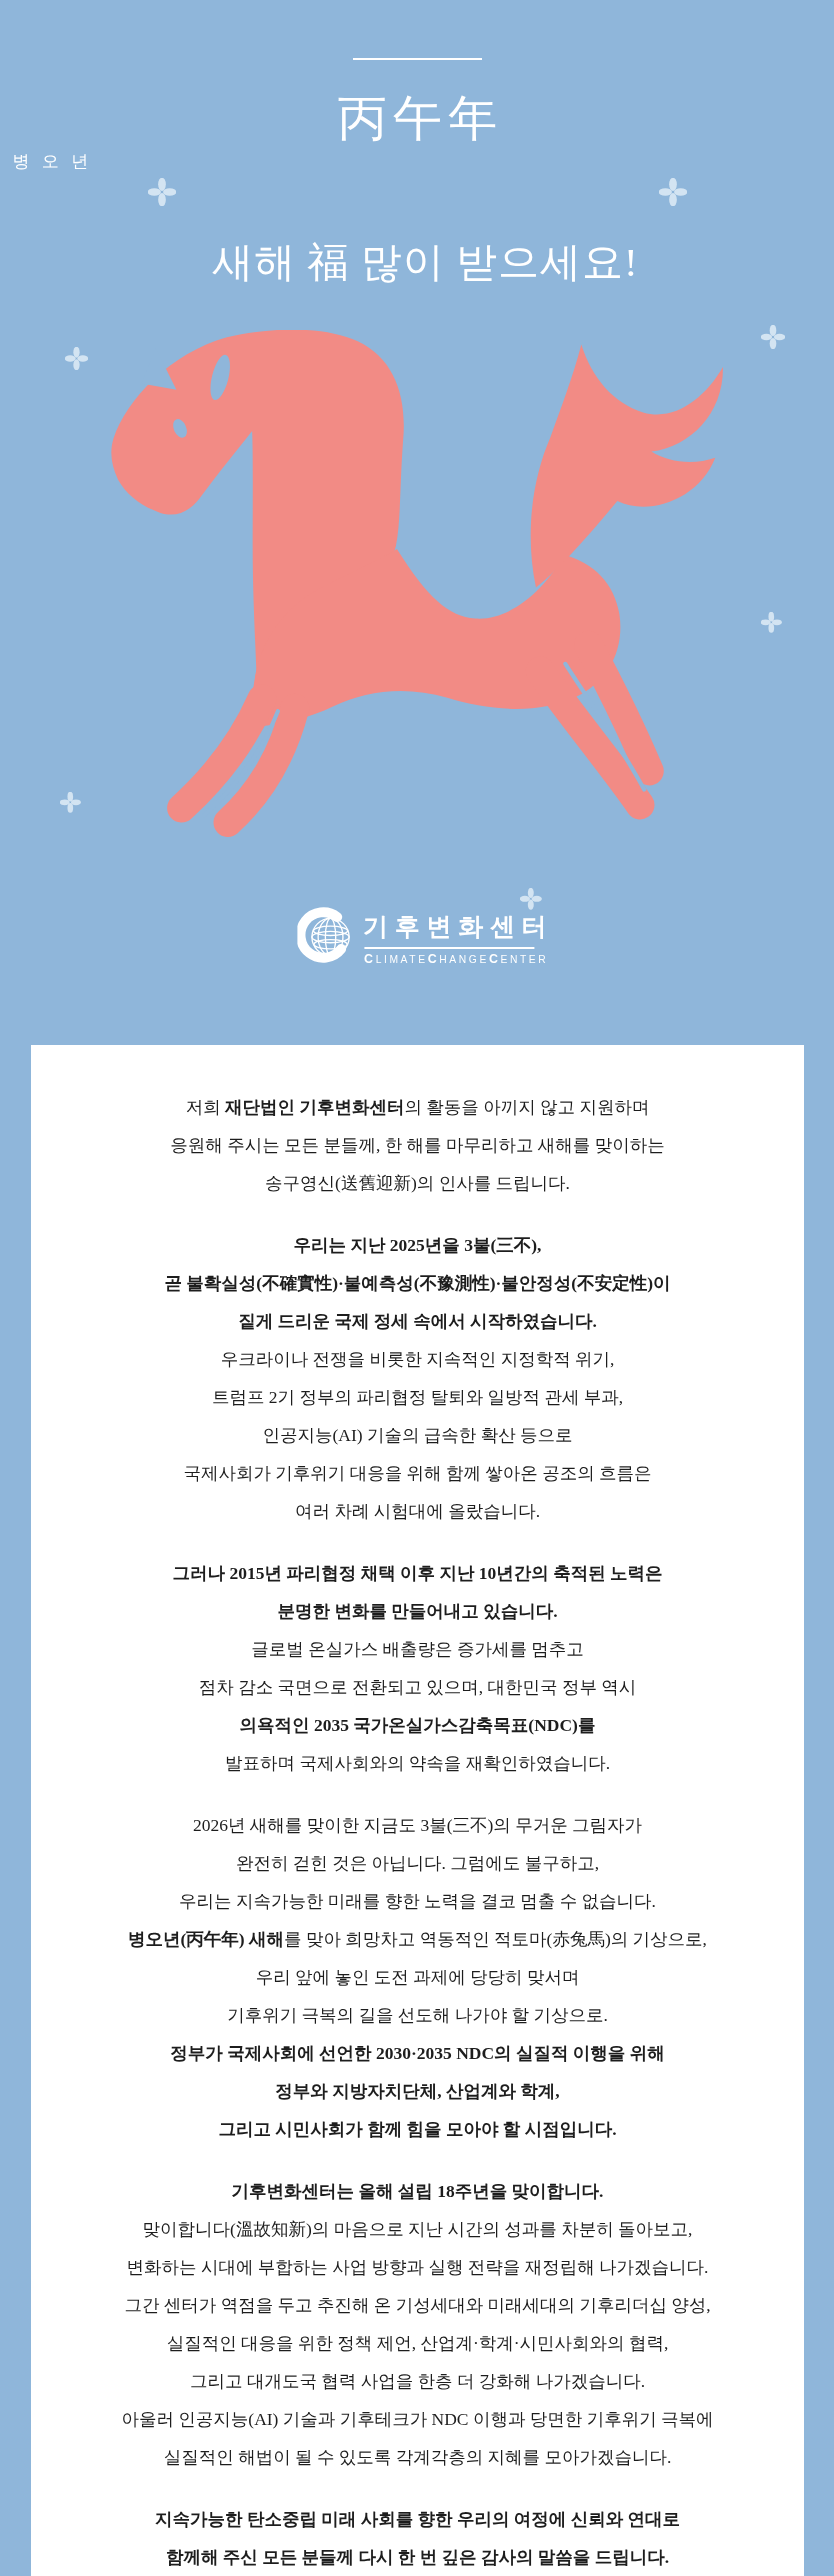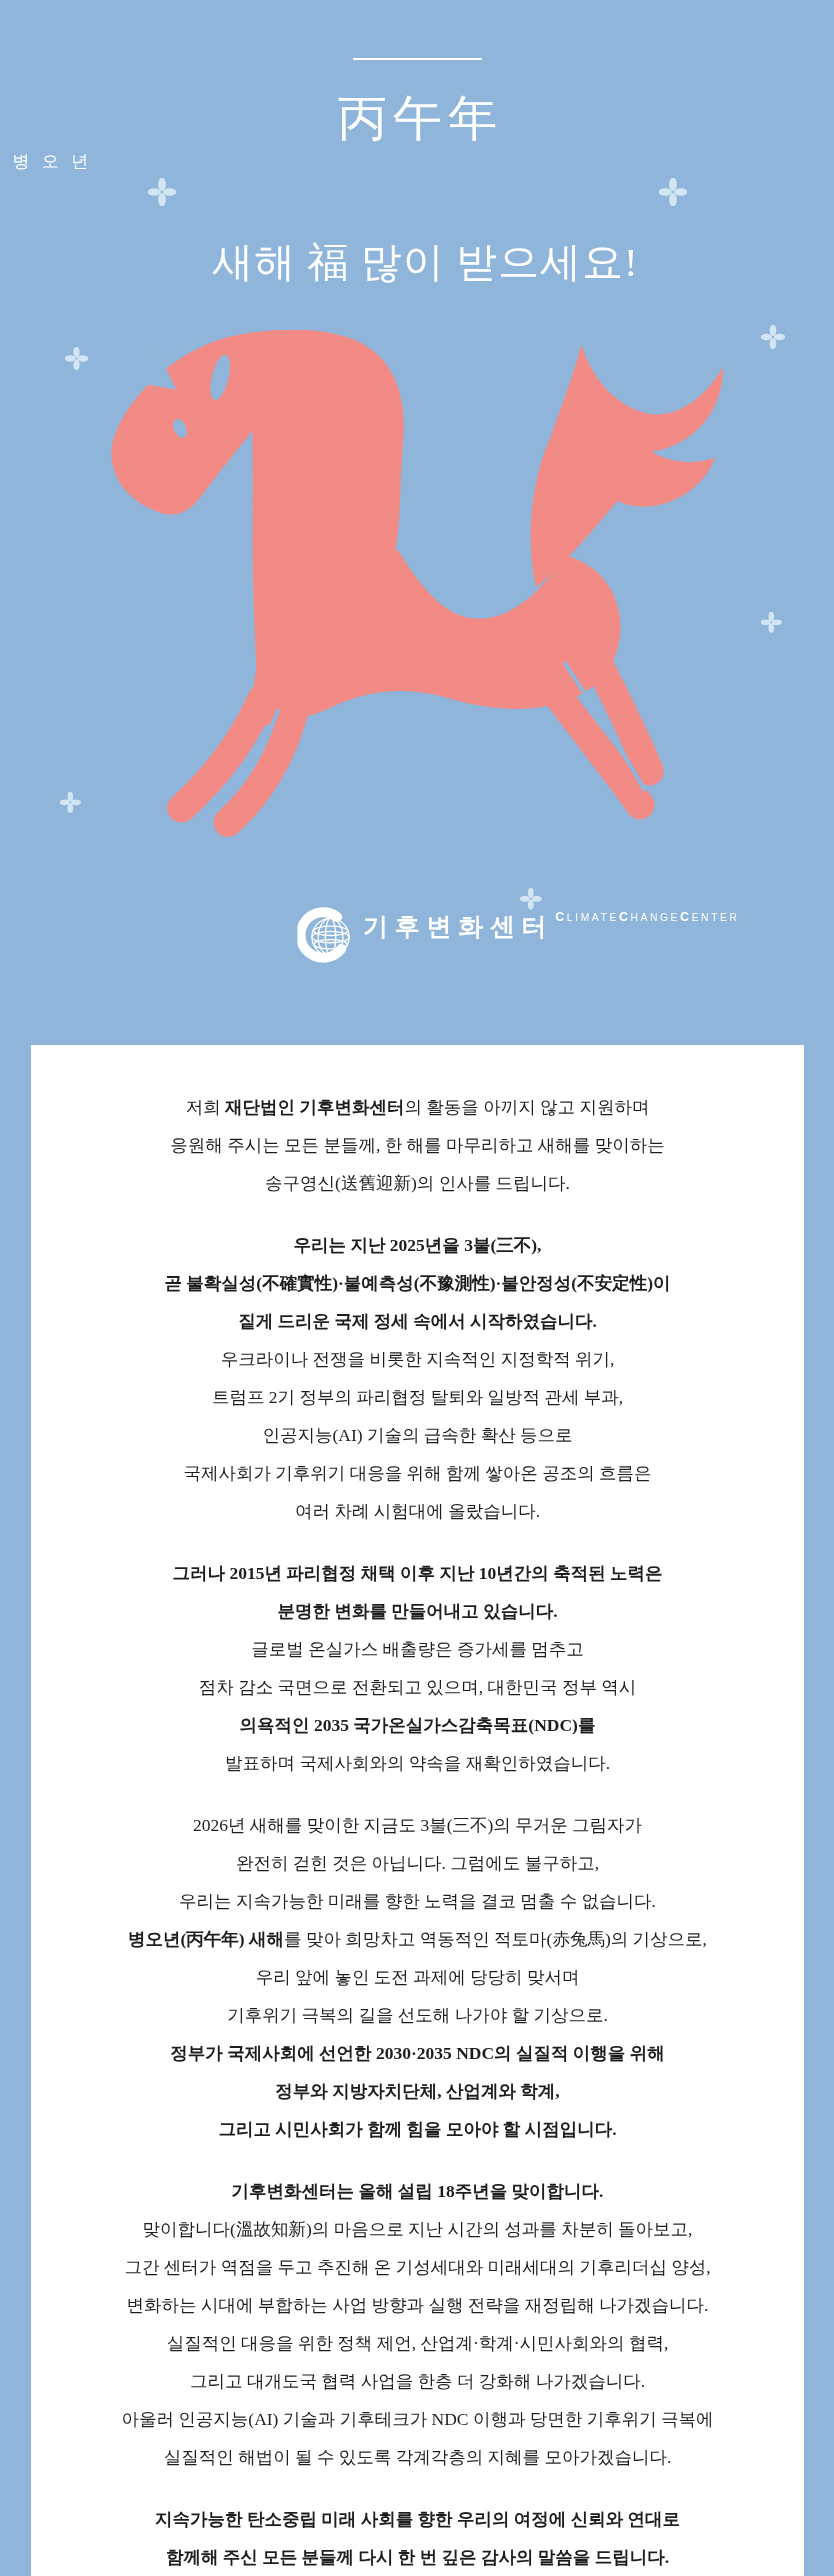--- a/index.html
+++ b/index.html
@@ -40,21 +40,21 @@
 
   
   .logo{
     position:absolute;left:50%;top:905px;transform:translateX(-50%);
     display:flex;align-items:flex-start;gap:8.2px;
     font-family:"Liberation Sans","DejaVu Sans",sans-serif;
   }
   .globe{width:58px;height:61px;display:block;}
   .globe .ring{stroke:var(--logo);fill:none;}
   .globe .wire{stroke:var(--logo);fill:none;}
-  .logo-col{display:flex;margin-top:6.2px;width:175px;}
+  .logo-col{display:flex;flex-direction:column;margin-top:6.2px;width:175px;}
   .logo-kr{
     color:var(--logo);font-size:25px;font-weight:600;letter-spacing:6.7px;
     line-height:1.2;white-space:nowrap;
   }
   .logo-rule{width:170px;height:1.5px;background:var(--logo);margin:6.2px 0 4.6px 1px;}
   .logo-en{
     color:var(--logo);font-size:10.3px;font-weight:400;letter-spacing:2.6px;
     line-height:1;white-space:nowrap;padding-left:1px;
   }
   .logo-en .cap{font-weight:800;font-size:12.4px;}
@@ -225,22 +225,22 @@
           <div class="tline"><span class="b">병오년(丙午年) 새해</span>를 맞아 희망차고 역동적인 적토마(赤兔馬)의 기상으로,</div>
           <div class="tline">우리 앞에 놓인 도전 과제에 당당히 맞서며</div>
           <div class="tline">기후위기 극복의 길을 선도해 나가야 할 기상으로.</div>
           <div class="tline"><span class="b">정부가 국제사회에 선언한 2030·2035 NDC의 실질적 이행을 위해</span></div>
           <div class="tline"><span class="b">정부와 지방자치단체, 산업계와 학계,</span></div>
           <div class="tline"><span class="b">그리고 시민사회가 함께 힘을 모아야 할 시점입니다.</span></div>
         </div>
         <div class="para">
           <div class="tline"><span class="b">기후변화센터는 올해 설립 18주년을 맞이합니다.</span></div>
           <div class="tline">맞이합니다(溫故知新)의 마음으로 지난 시간의 성과를 차분히 돌아보고,</div>
+          <div class="tline">변화하는 시대에 부합하는 사업 방향과 실행 전략을 재정립해 나가겠습니다.</div>
           <div class="tline">그간 센터가 역점을 두고 추진해 온 기성세대와 미래세대의 기후리더십 양성,</div>
-          <div class="tline">변화하는 시대에 부합하는 사업 방향과 실행 전략을 재정립해 나가겠습니다.</div>
           <div class="tline">실질적인 대응을 위한 정책 제언, 산업계·학계·시민사회와의 협력,</div>
           <div class="tline">그리고 대개도국 협력 사업을 한층 더 강화해 나가겠습니다.</div>
           <div class="tline">아울러 인공지능(AI) 기술과 기후테크가 NDC 이행과 당면한 기후위기 극복에</div>
           <div class="tline">실질적인 해법이 될 수 있도록 각계각층의 지혜를 모아가겠습니다.</div>
         </div>
         <div class="para">
           <div class="tline"><span class="b">지속가능한 탄소중립 미래 사회를 향한 우리의 여정에 신뢰와 연대로</span></div>
           <div class="tline"><span class="b">함께해 주신 모든 분들께 다시 한 번 깊은 감사의 말씀을 드립니다.</span></div>
           <div class="tline">새해에도 여러분의 가정과 일터에 건강과 행복이</div>
         </div>

